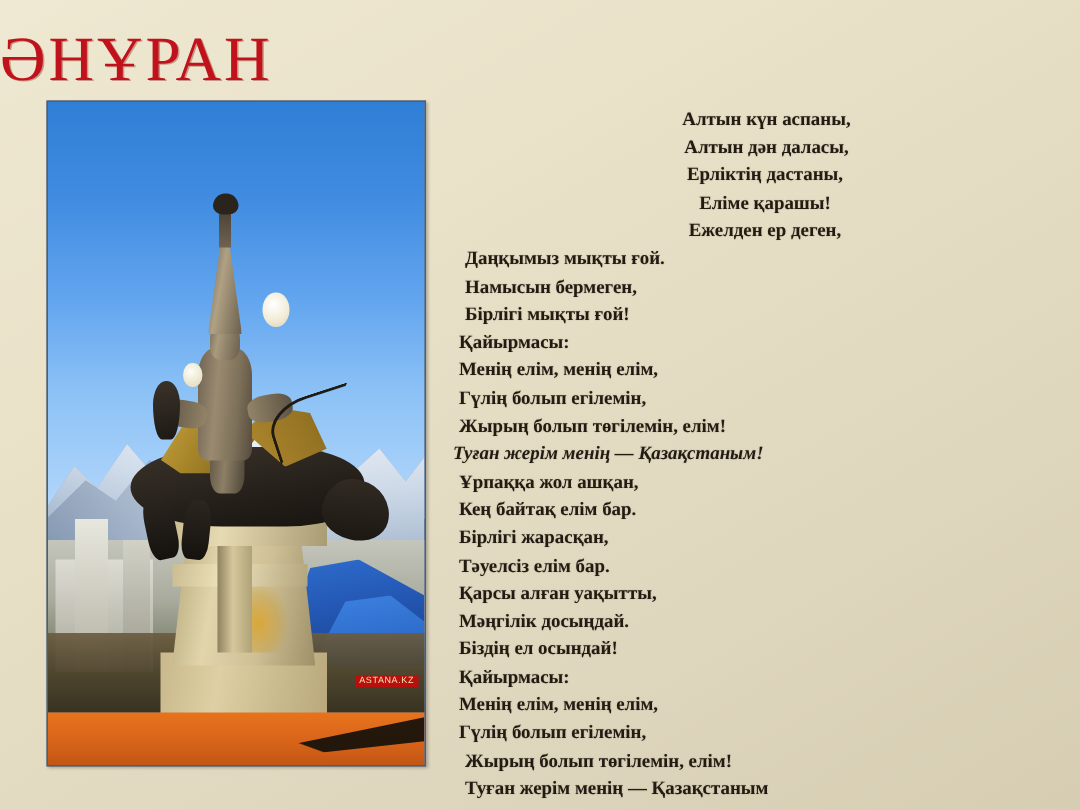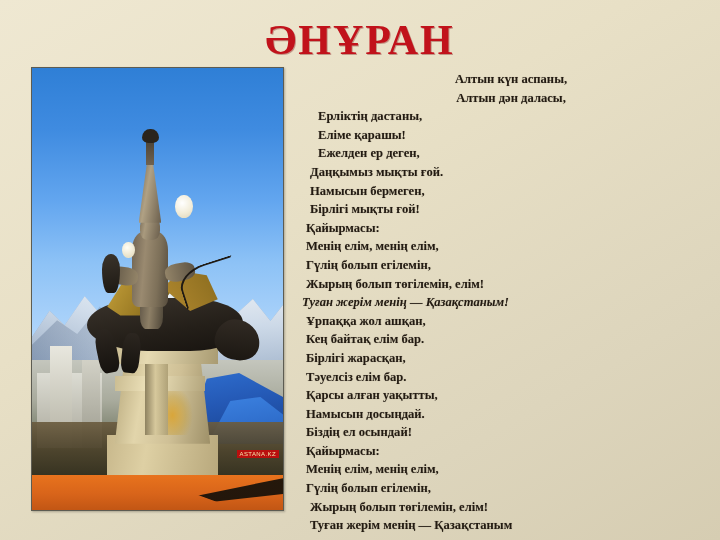--- a/index.html
+++ b/index.html
@@ -20,23 +20,23 @@
     background: linear-gradient(150deg, #efe8d2 0%, #e8e0c6 38%, #ddd5bc 75%, #d6cdb2 100%);
     overflow: hidden;
   }
 
   
   #title {
     position: absolute;
     left: 0;
     top: 18px;
     width: 720px;
-    text-align: center;
+    text-align: left;
     font-family: "Liberation Serif", "DejaVu Serif", serif;
-    font-weight: bold;
+    font-weight: normal;
     font-size: 42px;
     letter-spacing: 2px;
     color: #c1121b;
     text-shadow: 1px 1px 0 rgba(120,10,10,.35);
     line-height: 1.05;
   }
 
   
   #photo-frame {
     position: absolute;
@@ -263,21 +263,21 @@
     font-size: 12.6px;
     line-height: 18.6px;
   }
   #lyrics .line {
     white-space: nowrap;
     text-align: left;
     text-shadow: 0 0 1px rgba(35,27,18,.25);
   }
   
   #lyrics .line.i1 { padding-left: 24px; text-align: center; }
-  #lyrics .line.i2 { padding-left: 22px; }
+  #lyrics .line.i2 { padding-left: 22px; text-align: center; }
   #lyrics .line.i3 { padding-left: 14px; }
   #lyrics .line.i4 { padding-left: 10px; }
   #lyrics .line.i5 { padding-left: 6px; font-style: italic; }
 </style>
 </head>
 <body>
 
 <div id="slide">
 
   <div id="title">ӘНҰРАН</div>
@@ -339,21 +339,21 @@
       <div class="line i4">Қайырмасы:</div>
       <div class="line i4">Менің елім, менің елім,</div>
       <div class="line i4">Гүлің болып егілемін,</div>
       <div class="line i4">Жырың болып төгілемін, елім!</div>
       <div class="line i5">Туған жерім менің — Қазақстаным!</div>
       <div class="line i4">Ұрпаққа жол ашқан,</div>
       <div class="line i4">Кең байтақ елім бар.</div>
       <div class="line i4">Бірлігі жарасқан,</div>
       <div class="line i4">Тәуелсіз елім бар.</div>
       <div class="line i4">Қарсы алған уақытты,</div>
-      <div class="line i4">Намысын досыңдай.</div>
+      <div class="line i4">Мәңгілік досыңдай.</div>
       <div class="line i4">Біздің ел осындай!</div>
       <div class="line i4">Қайырмасы:</div>
       <div class="line i4">Менің елім, менің елім,</div>
       <div class="line i4">Гүлің болып егілемін,</div>
       <div class="line i3">Жырың болып төгілемін, елім!</div>
       <div class="line i3">Туған жерім менің — Қазақстаным</div>
     </div>
 
 </div>
 

